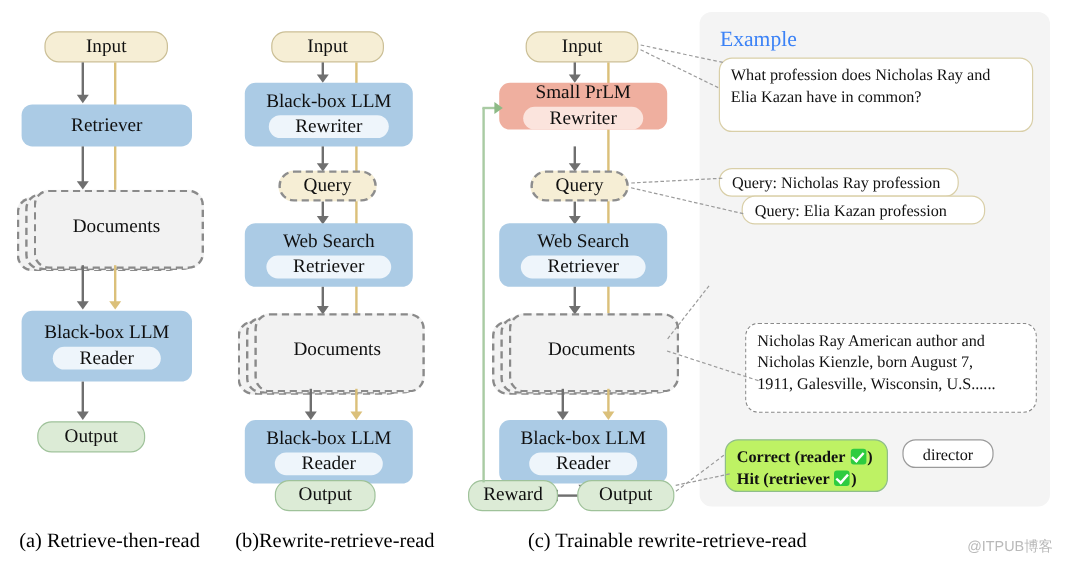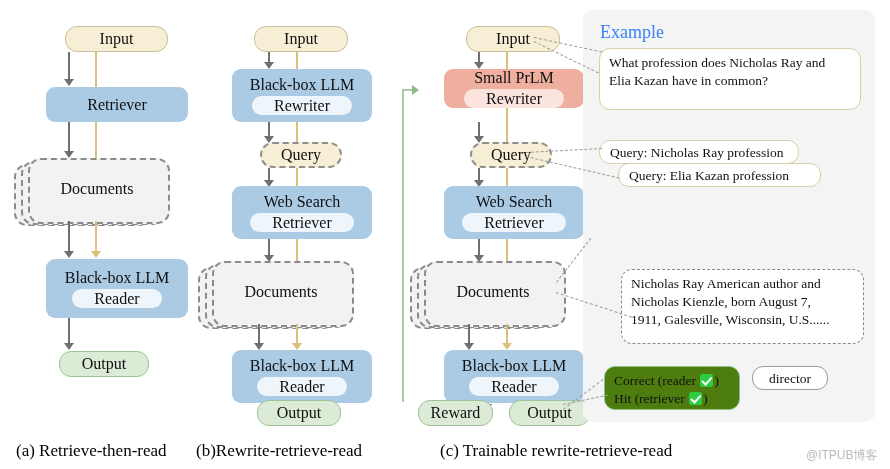--- a/index.html
+++ b/index.html
@@ -7,21 +7,21 @@
     width:890px;height:469px;background:#ffffff;
     font-family:"Liberation Serif", serif;
     color:#101010;overflow:hidden;position:relative;
   }
   .stage{position:absolute;left:0;top:0;width:890px;height:469px;}
 
   
   .node{
     position:absolute;box-sizing:border-box;
     display:flex;flex-direction:column;align-items:center;justify-content:center;
-    text-align:center;line-height:1.12;margin-left:28px;
+    text-align:center;line-height:1.12;
   }
   .node .ttl{display:block;white-space:nowrap;}
 
   .pill{
     border-radius:12px;border:1px solid #cbbf96;
     background:#f6eed5;font-size:16px;
   }
   .pill-green{
     border-radius:12px;border:1px solid #9fc29a;
     background:#dcebd6;font-size:16px;
@@ -83,21 +83,21 @@
   .exp-title{position:absolute;font-size:18px;color:#3b82f6;}
   .card{
     position:absolute;box-sizing:border-box;background:#ffffff;
     border:1px solid #d9cfa8;border-radius:11px;
     font-size:13.5px;line-height:1.33;padding:5px 9px;color:#111;
   }
   .card.tight{padding:3px 10px;}
   .card.dash{
     border:1.6px dashed #8a8a8a;background:#ffffff;border-radius:11px;
   }
-  .card.greenb{border:1.6px solid #8fbd8a;background:#4d7c0f;}
+  .card.greenb{border:1.6px solid #8fbd8a;background:#bef264;font-weight:bold;}
   .card.grayb{border:1.3px solid #9a9a9a;background:#ffffff;}
 
   .chk{
     display:inline-block;width:13px;height:13px;vertical-align:-2px;
     background:#2ecc40;border-radius:2.5px;position:relative;margin:0 1px;
   }
   .chk:after{
     content:"";position:absolute;left:3.3px;top:1px;width:4px;height:7.5px;
     border:solid #ffffff;border-width:0 2px 2px 0;transform:rotate(42deg);
   }

